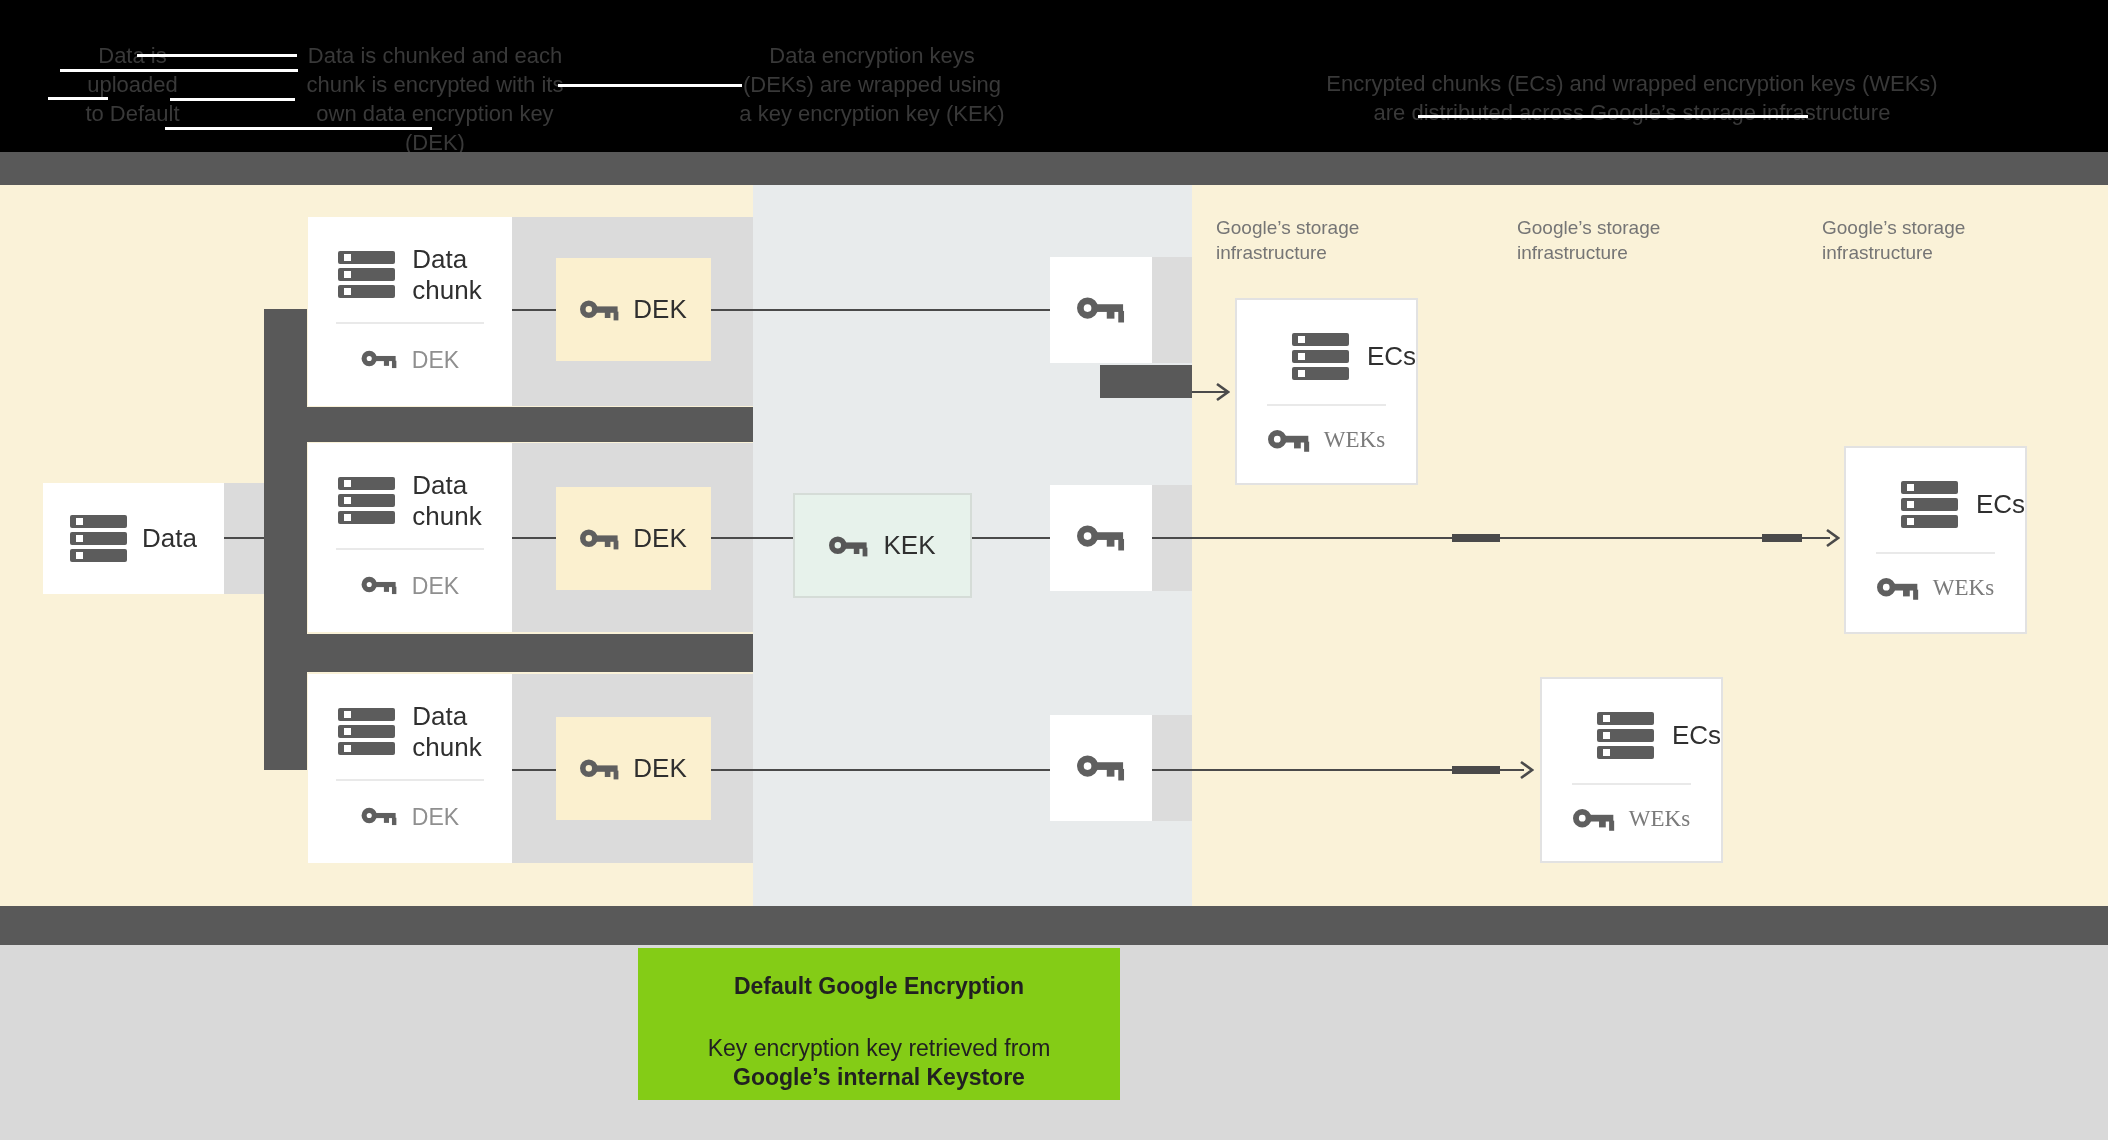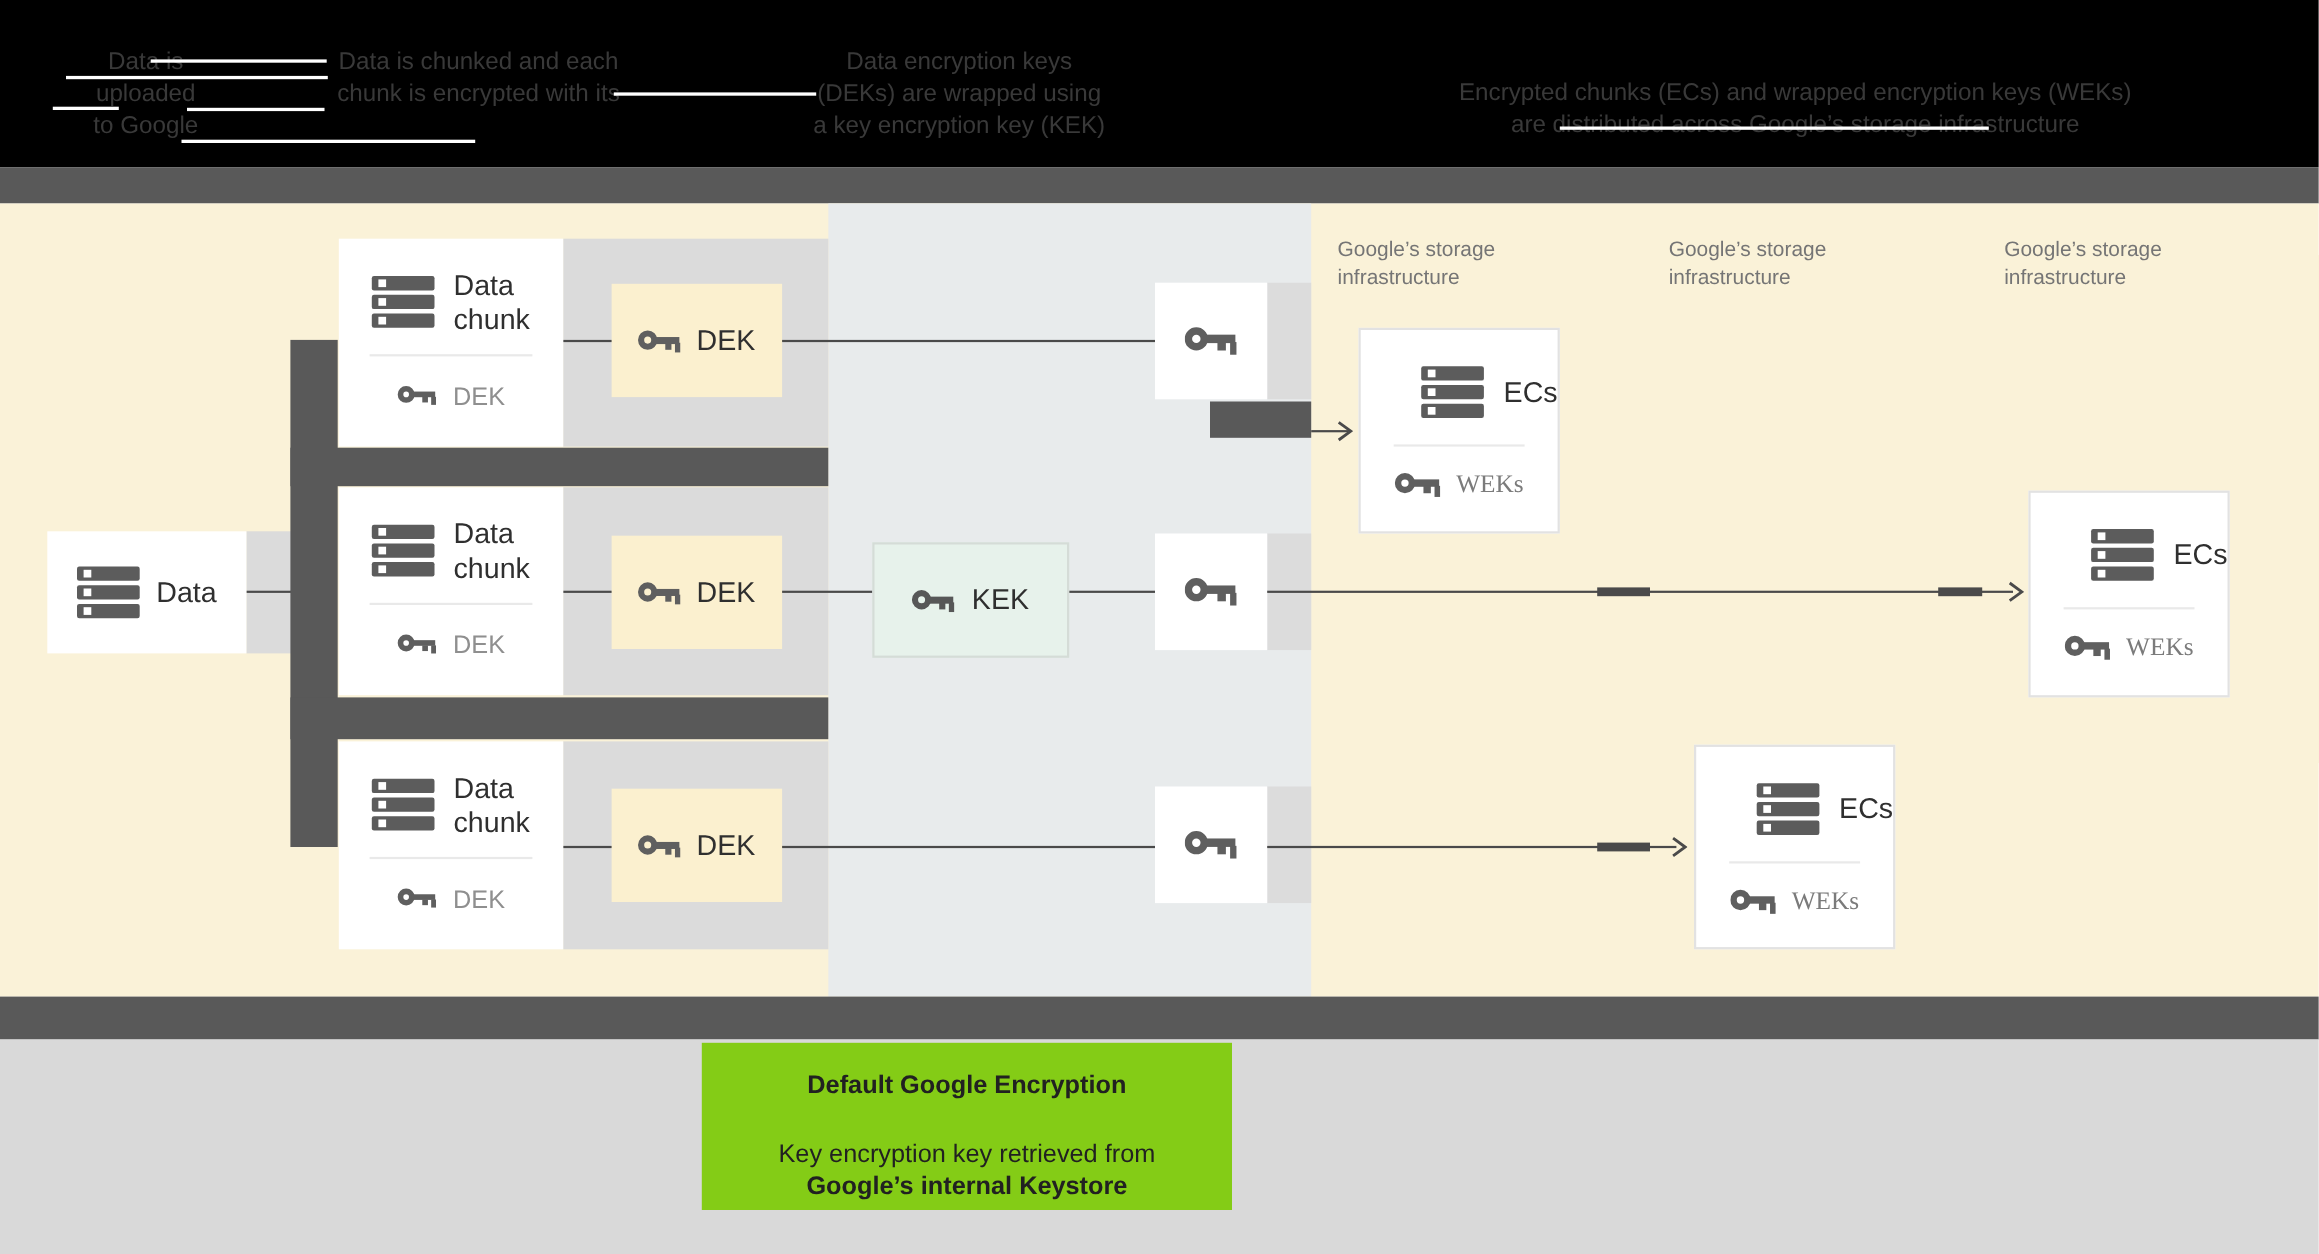--- a/index.html
+++ b/index.html
@@ -71,25 +71,26 @@
 </style>
 </head>
 <body>
 
 <div class="screen">
 
   <div class="hdr">
     <div class="step" style="left:30px;top:41px;width:205px;">
       <div>Data is</div>
       <div>uploaded</div>
-      <div>to Google</div>
+      <div>to Default</div>
     </div>
     <div class="step" style="left:285px;top:41px;width:300px;">
       <div>Data is chunked and each</div>
       <div>chunk is encrypted with its</div>
+      <div>own data encryption key (DEK)</div>
     </div>
     <div class="step" style="left:1308px;top:69px;width:648px;">
       <div>Encrypted chunks (ECs) and wrapped encryption keys (WEKs)</div>
       <div>are distributed across Google’s storage infrastructure</div>
     </div>
     <div class="step" style="left:738px;top:41px;width:268px;">
       <div>Data encryption keys</div>
       <div>(DEKs) are wrapped using</div>
       <div>a key encryption key (KEK)</div>
     </div>

